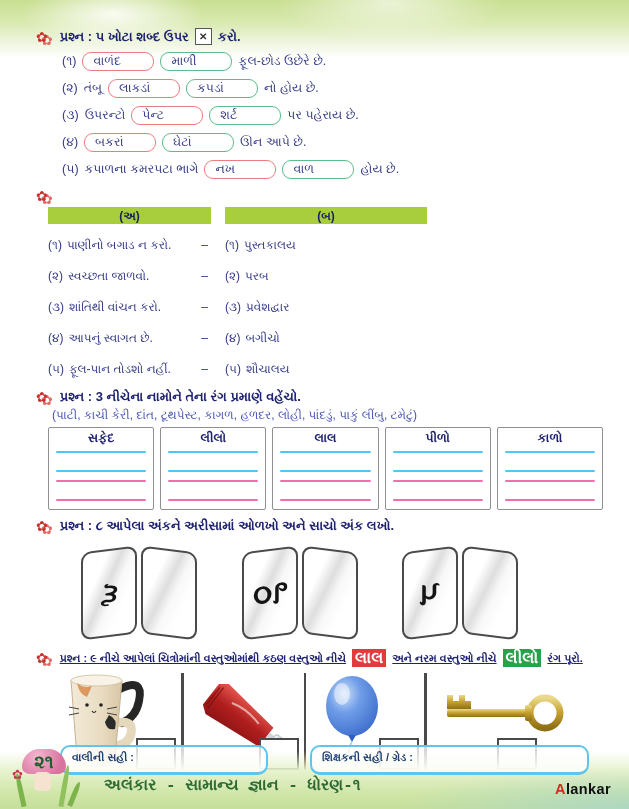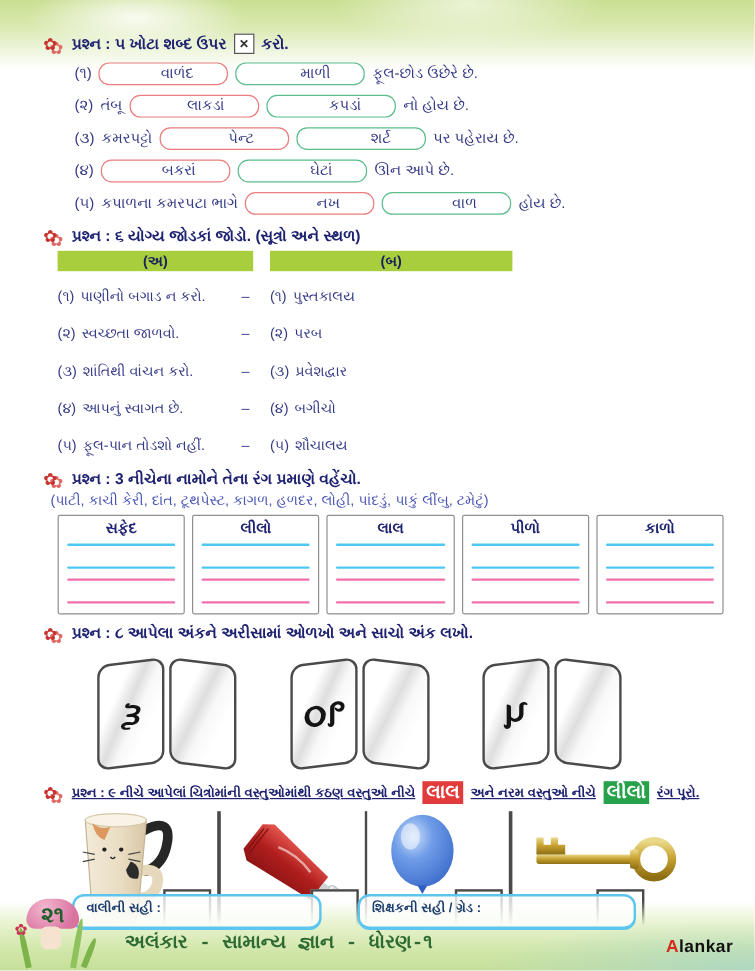--- a/index.html
+++ b/index.html
@@ -14,38 +14,38 @@
   .content{position:absolute;top:28px;left:36px;right:26px;}
   
   .q-head{display:flex;align-items:center;gap:6px;margin-bottom:3px;}
   .flower{color:#c9332f;font-size:14px;line-height:1;text-shadow:5px 3px 0 #df6a66;margin-right:6px;}
   .q-title{font-weight:bold;font-size:13px;color:#1e2270;white-space:nowrap;}
   .chk-box{width:15px;height:15px;border:1.6px solid #555;display:inline-flex;align-items:center;
            justify-content:center;font-size:10px;font-weight:bold;color:#333;background:#fff;}
   
   .q5-items{margin-left:26px;}
   .q5-item{display:flex;align-items:center;gap:6px;height:27px;font-size:12.5px;color:#343a85;}
-  .wbox{display:inline-block;min-width:50px;text-align:right;padding:0 28px;border-radius:9px;
+  .wbox{display:inline-block;min-width:50px;text-align:left;padding:0 10px;border-radius:9px;
         border:1.7px solid;line-height:17px;font-size:12.5px;color:#343a85;background:#fff;}
   .wbox.red{border-color:#ea7d7d;}
   .wbox.green{border-color:#5bbd8b;}
   .hide-empty:empty{display:none;}
   
   .q6-grid{display:grid;grid-template-columns:163px 202px 158px;column-gap:14px;margin:4px 0 2px 12px;}
   .col-bar{height:17px;background:#a9ce3d;display:flex;align-items:center;justify-content:center;
            font-weight:bold;font-size:12px;color:#17215c;margin-bottom:5px;}
   .q6-row{height:31px;display:flex;align-items:center;font-size:12px;color:#343a85;gap:5px;}
   .q6-row .dash{margin-left:auto;margin-right:3px;}
   .mid-lines{padding:0 6px;}
   .line{height:2px;border-radius:1px;}
   .line.blue{background:#4ec7f2;}
   .line.pink{background:#f26fae;}
   .mt-a{margin-top:5px;}.mt-b{margin-top:17px;}.mt-s{margin-top:8px;}
   
-  .q7-wordlist{margin:1px 0 5px 6px;font-size:12px;color:#4a55b5;}
+  .q7-wordlist{margin:1px 0 5px 16px;font-size:12px;color:#4a55b5;}
   .q7-boxes{display:flex;gap:6px;margin-left:12px;}
   .q7-box{flex:1;height:78px;border:1.5px solid #8f8f8f;border-radius:2px;padding:3px 7px 0;background:#fff;}
   .q7-box .hdr{text-align:center;font-weight:bold;font-size:12.5px;color:#1e2270;}
   
   .q8-row{display:flex;justify-content:space-evenly;padding:12px 40px 0 0;}
   .mirror-group{display:flex;gap:4px;}
   .mcard{width:52px;height:84px;border:2.2px solid #4a4a4a;border-radius:10px;
     background:linear-gradient(115deg,#ffffff 28%,#dedede 44%,#f8f8f8 56%,#ffffff 72%);
     display:flex;align-items:center;justify-content:center;}
   .mcard.left{transform:skewY(-7deg);}
@@ -65,21 +65,21 @@
   .img-wrap{position:absolute;top:0;left:10px;}
   
   .grass{position:absolute;left:0;right:0;bottom:0;height:58px;
     background:linear-gradient(180deg,rgba(244,250,233,0) 0%,#e6f2cd 35%,#cfe5a6 75%,#c6df9b 100%);}
   .water{position:absolute;right:0;bottom:0;width:230px;height:42px;
     background:radial-gradient(ellipse at 100% 100%,rgba(168,214,205,.8),rgba(168,214,205,0) 70%);}
   .sig-box{position:absolute;bottom:34px;height:30px;border:2px solid #5ec5ef;border-bottom-width:3.5px;
     border-radius:10px;background:rgba(255,255,255,.78);font-size:11px;font-weight:bold;color:#1e3f6e;
     padding:4px 10px 0;box-sizing:border-box;}
   .sig1{left:60px;width:208px;}
-  .sig2{left:298px;width:232px;margin-top:32px;}
+  .sig2{left:310px;width:279px;margin-top:32px;}
   .footer-line{position:absolute;left:104px;bottom:14px;font-size:16px;font-weight:bold;color:#2e6b33;font-family:Liberation Mono, monospace;}
   .brand{position:absolute;right:18px;bottom:12px;display:block;font-size:14.5px;font-weight:bold;
     color:#101010;letter-spacing:.4px;}
   .brand::first-letter{color:#d42b1e;}
   
   .mushroom{position:absolute;left:12px;bottom:2px;width:80px;height:66px;}
   .blade{position:absolute;width:5px;height:34px;background:#7cb34b;border-radius:50% 50% 0 0;bottom:0;}
   .b1{left:6px;transform:rotate(-12deg);}
   .b2{left:50px;transform:rotate(10deg);height:42px;background:#8fc25c;}
   .b3{left:60px;transform:rotate(22deg);height:26px;}
@@ -115,21 +115,21 @@
         </div>
         <div class="q5-item">
           <span>(૨)</span>
           <span class="hide-empty">તંબૂ</span>
           <span class="wbox red">લાકડાં</span>
           <span class="wbox green">કપડાં</span>
           <span>નો હોય છે.</span>
         </div>
         <div class="q5-item">
           <span>(૩)</span>
-          <span class="hide-empty">કમરપટ્ટો</span>
+          <span class="hide-empty">ઉપરન્ટો</span>
           <span class="wbox red">પેન્ટ</span>
           <span class="wbox green">શર્ટ</span>
           <span>પર પહેરાય છે.</span>
         </div>
         <div class="q5-item">
           <span>(૪)</span>
 
           <span class="wbox red">બકરાં</span>
           <span class="wbox green">ઘેટાં</span>
           <span>ઊન આપે છે.</span>
@@ -140,21 +140,20 @@
           <span class="wbox red">નખ</span>
           <span class="wbox green">વાળ</span>
           <span>હોય છે.</span>
         </div>
       </div>
     </section>
 
     <section style="margin-top:6px;">
       <div class="q-head">
         <span class="flower">✿</span>
-        <span class="q-title">પ્રશ્ન : ૬  યોગ્ય જોડકાં જોડો. (સૂત્રો અને સ્થળ)</span>
       </div>
       <div class="q6-grid">
         <div>
           <div class="col-bar">(અ)</div>
           <div class="q6-row">
             <span>(૧)</span>
             <span>પાણીનો બગાડ ન કરો.</span>
             <span class="dash">–</span>
           </div>
           <div class="q6-row">

